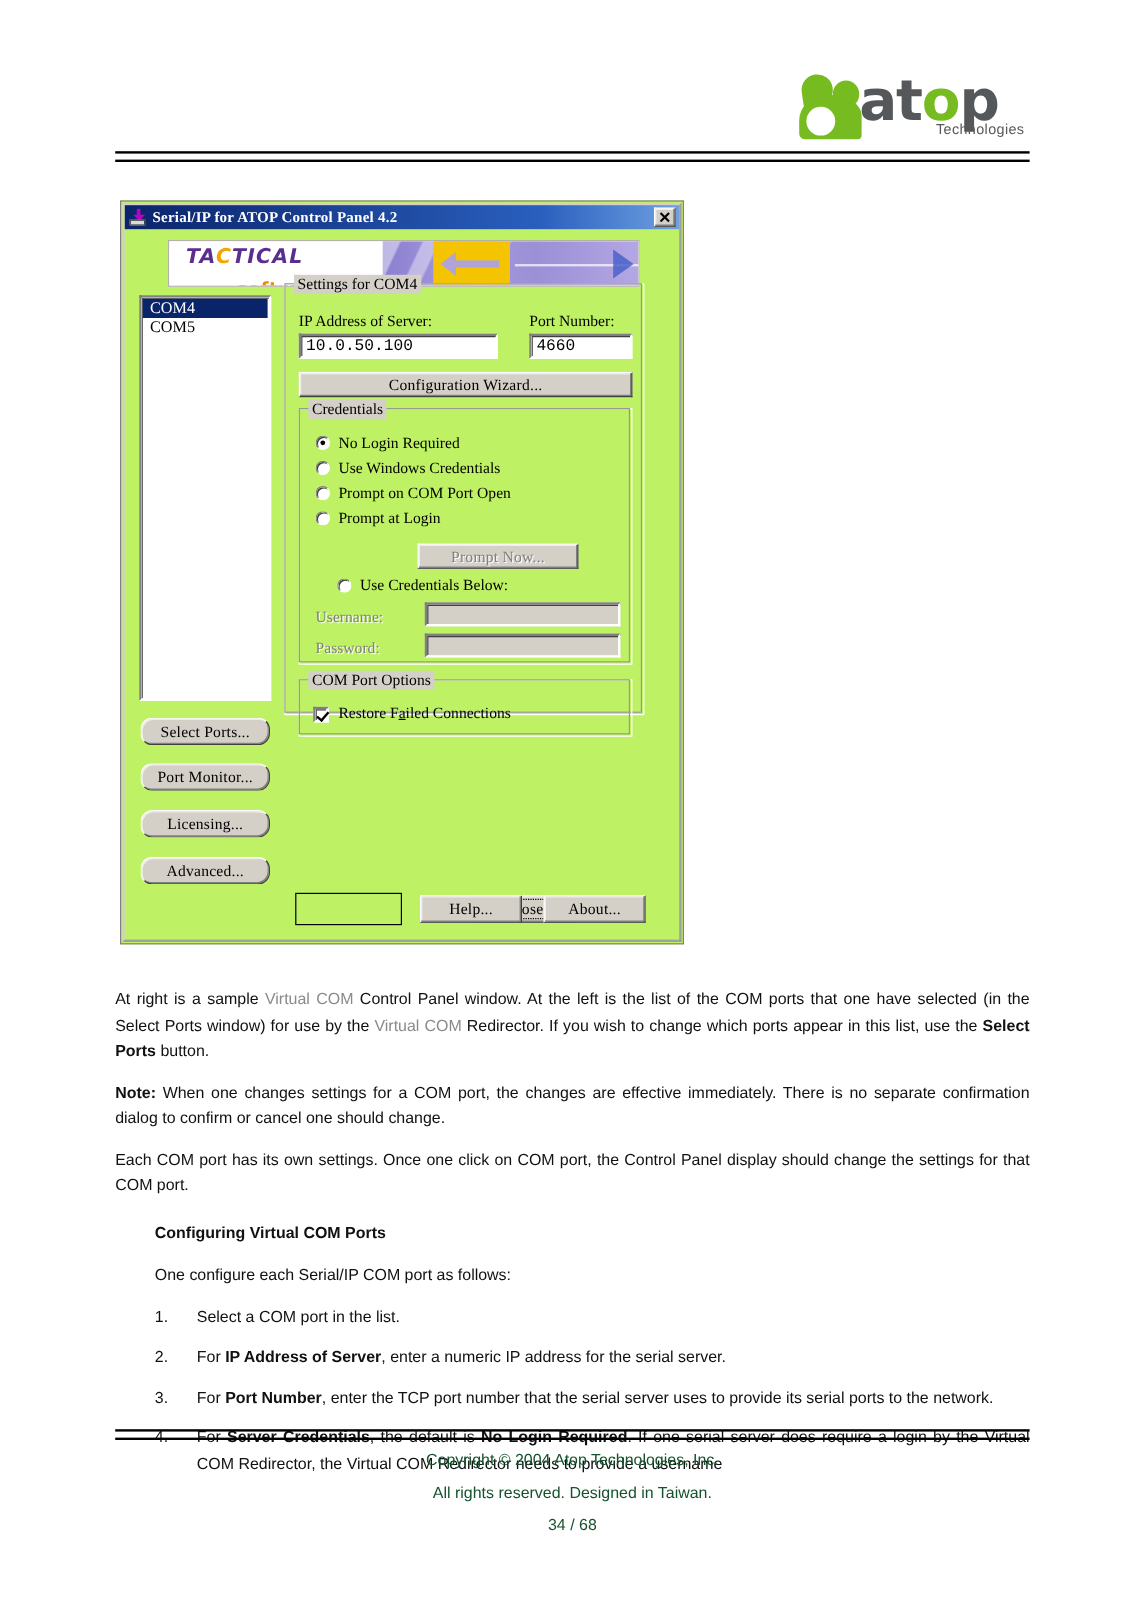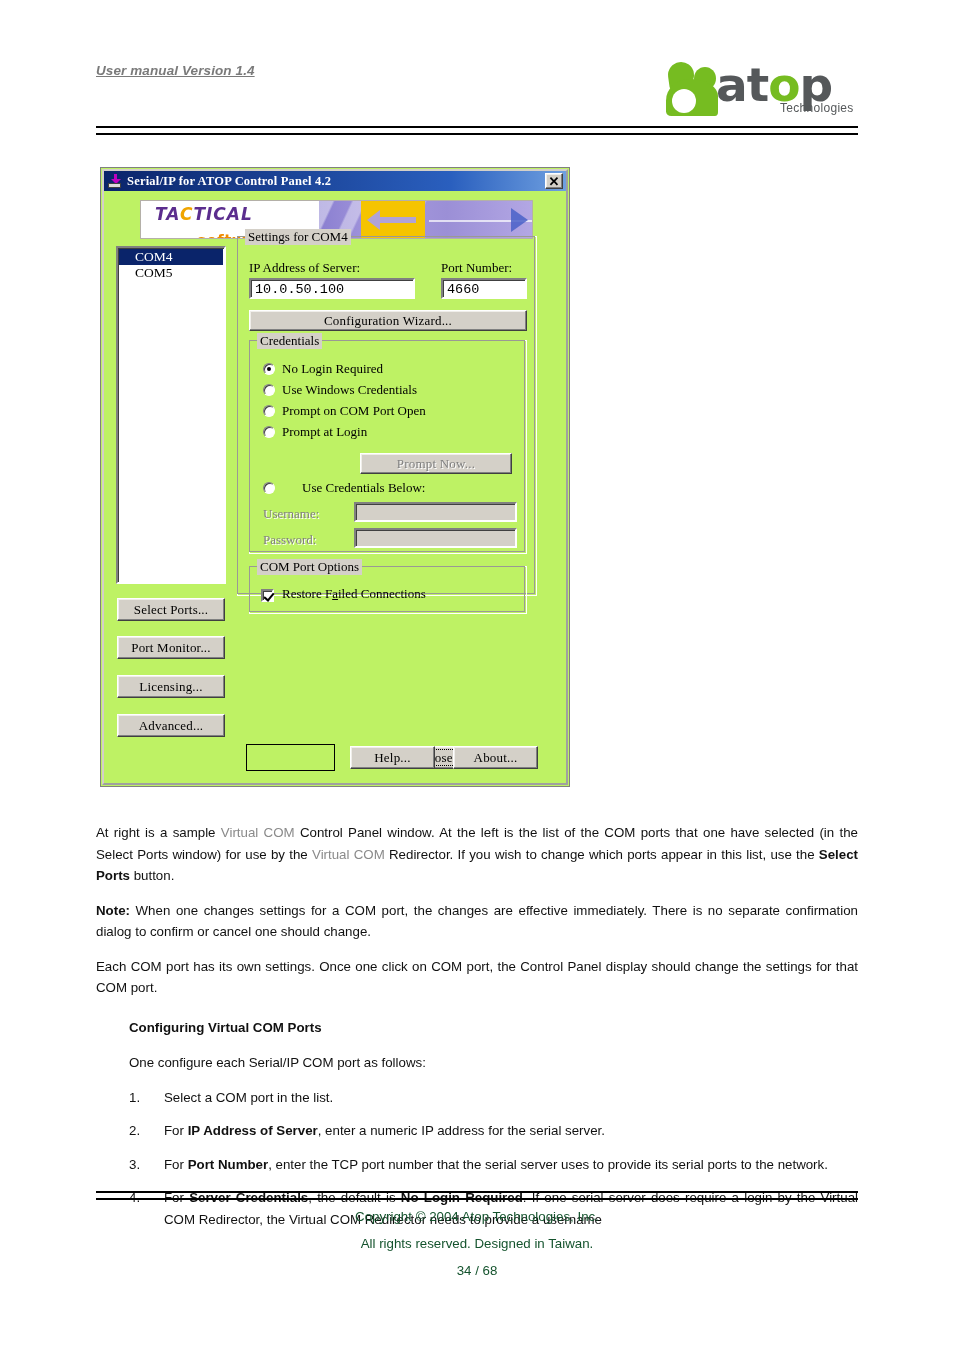--- a/index.html
+++ b/index.html
@@ -281,21 +281,21 @@
     border-bottom-color: #ffffff;
     box-shadow: inset 1px 1px 0 #404040;
     box-sizing: border-box;
     padding: 1px;
     overflow: hidden;
   }
   .com-item {
     font-family: "Liberation Serif", serif;
     font-size: 13.5px;
     line-height: 16px;
-    padding-left: 16px;
+    padding-left: 6px;
     color: #000;
     white-space: nowrap;
   }
   .com-item.sel {
     background: #0a246a;
     color: #ffffff;
   }
 
   
   .btn {
@@ -309,21 +309,21 @@
     box-shadow: inset -1px -1px 0 #808080, inset 1px 1px 0 #f0eeea;
     box-sizing: border-box;
     display: flex; align-items: center; justify-content: center;
     white-space: nowrap;
     letter-spacing: .2px;
   }
   .btn.disabled { color: #808080; text-shadow: 1px 1px 0 #ffffff; }
   .side-btn {
     position: absolute;
     left: 16px;
-    width: 108px; height: 23px;
+    width: 108px; height: 23px; border-radius: 10px;
   }
   .sb1 { top: 430px; }
   .sb2 { top: 468px; }
   .sb3 { top: 507px; }
   .sb4 { top: 546px; }
 
   
   .group {
     position: absolute;
     border: 1px solid #ffffff;
@@ -423,21 +423,21 @@
     content: "";
     position: absolute;
     left: 3px; top: 0px;
     width: 4px; height: 8px;
     border: solid #000;
     border-width: 0 2px 2px 0;
     transform: rotate(40deg);
   }
 
   .wizard-btn { position: absolute; left: 148px; top: 142px; width: 278px; height: 21px; }
-  .promptnow-btn { position: absolute; left: 259px; top: 285px; width: 152px; height: 21px; }
+  .promptnow-btn { position: absolute; left: 247px; top: 285px; width: 134px; height: 21px; }
 
   .bottom-btn { position: absolute; top: 578px; height: 23px; }
   .bb-close { left: 147px; width: 85px; position: relative; }
   .bb-close .focusring {
     position: absolute;
     left: 2px; top: 2px; right: 2px; bottom: 2px;
     border: 1px dotted #000;
     pointer-events: none;
   }
   .bb-close-outer {
@@ -500,21 +500,20 @@
     font-family: "Liberation Sans", sans-serif;
     font-size: 13.3px;
     color: #14532d;
     line-height: 27px;
   }
 </style>
 </head>
 <body>
 
 <div class="page-header">
-  <div class="hdr-version">User manual Version 1.4</div>
 
   <div class="logo-wrap">
     <div class="logo-mark">
       <div class="blob-top"></div>
       <div class="blob-right"></div>
       <div class="blob-body"></div>
       <div class="blob-hole"></div>
     </div>
     <div class="logo-word"><span>at</span><span class="g">o</span><span>p</span></div>
     <div class="logo-sub">Technologies</div>
@@ -588,21 +587,21 @@
     <span class="radio"></span>
     <span class="radio-label">Prompt on COM Port Open</span>
   </div>
   <div class="radio-row" style="left:162px; top:256px;">
     <span class="radio"></span>
     <span class="radio-label">Prompt at Login</span>
   </div>
 
   <div class="btn promptnow-btn disabled">Prompt Now...</div>
 
-  <div class="radio-row" style="left:162px; top:312px;gap:20px;">
+  <div class="radio-row" style="left:180px; top:312px;">
     <span class="radio"></span>
     <span class="radio-label">Use Credentials Below:</span>
   </div>
 
   <div class="lbl dim" style="left:162px; top:338px;">Username:</div>
   <div class="txtfield dim" style="left:253px; top:334px; width:163px; height:20px;"></div>
 
   <div class="lbl dim" style="left:162px; top:364px;">Password:</div>
   <div class="txtfield dim" style="left:253px; top:360px; width:163px; height:20px;"></div>
 

